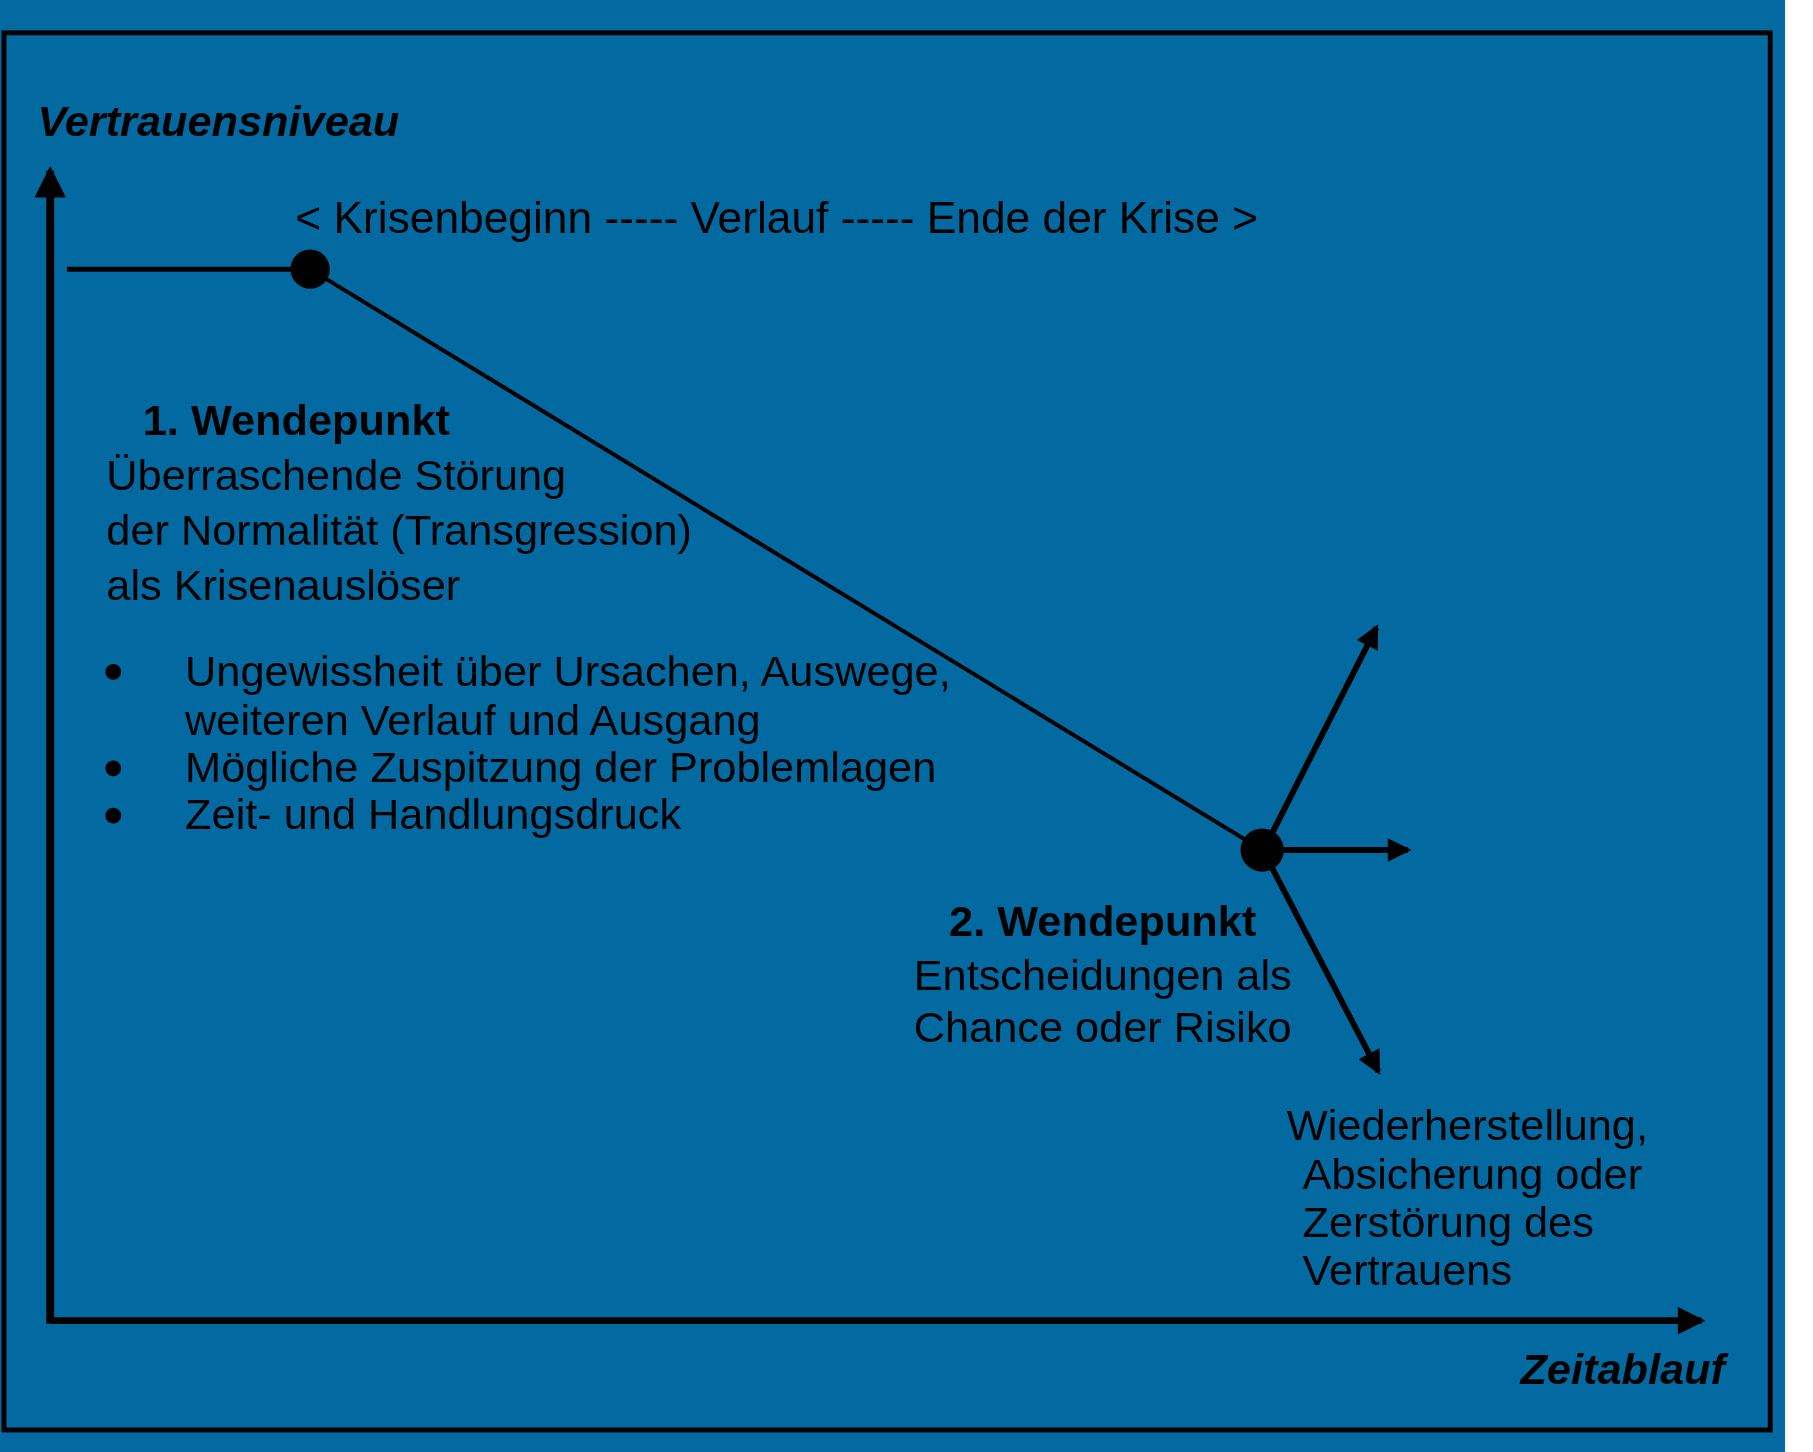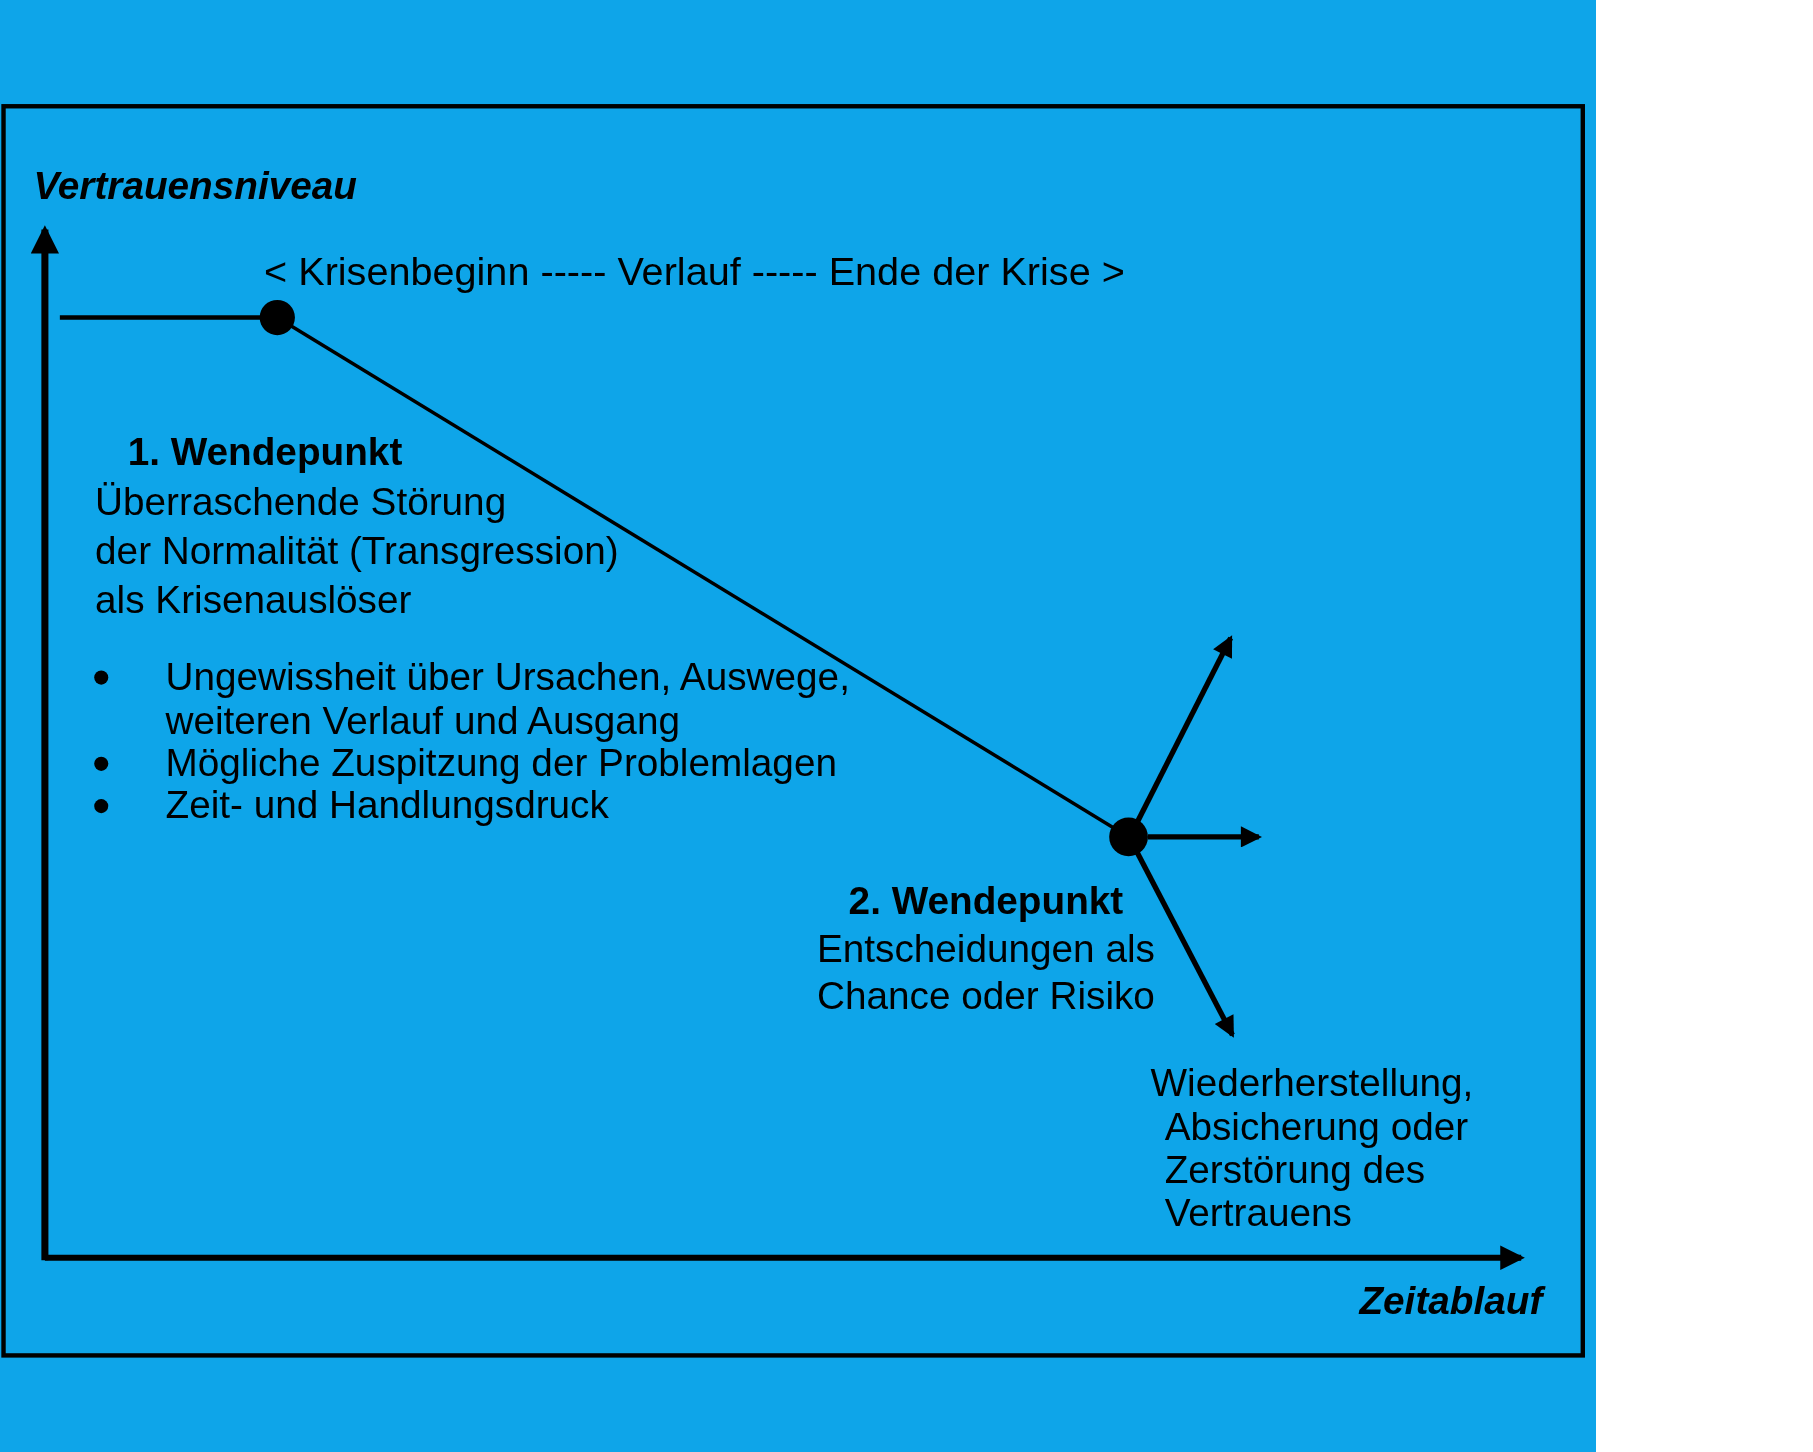--- a/index.html
+++ b/index.html
@@ -2,23 +2,23 @@
 <html><head>
 <meta charset="utf-8">
 <style>
   html, body {
     margin: 0;
     padding: 0;
     background: #ffffff;
   }
   .stage {
     position: relative;
-    width: 1596px;
+    width: 1785px;
     height: 1452px;
-    background: #0ea5e9;
+    background: #0369a1;
     overflow: hidden;
   }
   svg.diagram {
     position: absolute;
     inset: 0;
     width: 100%;
     height: 100%;
   }
   .ink-stroke { stroke: #000000; fill: none; }
   .ink-fill   { fill: #000000; }

